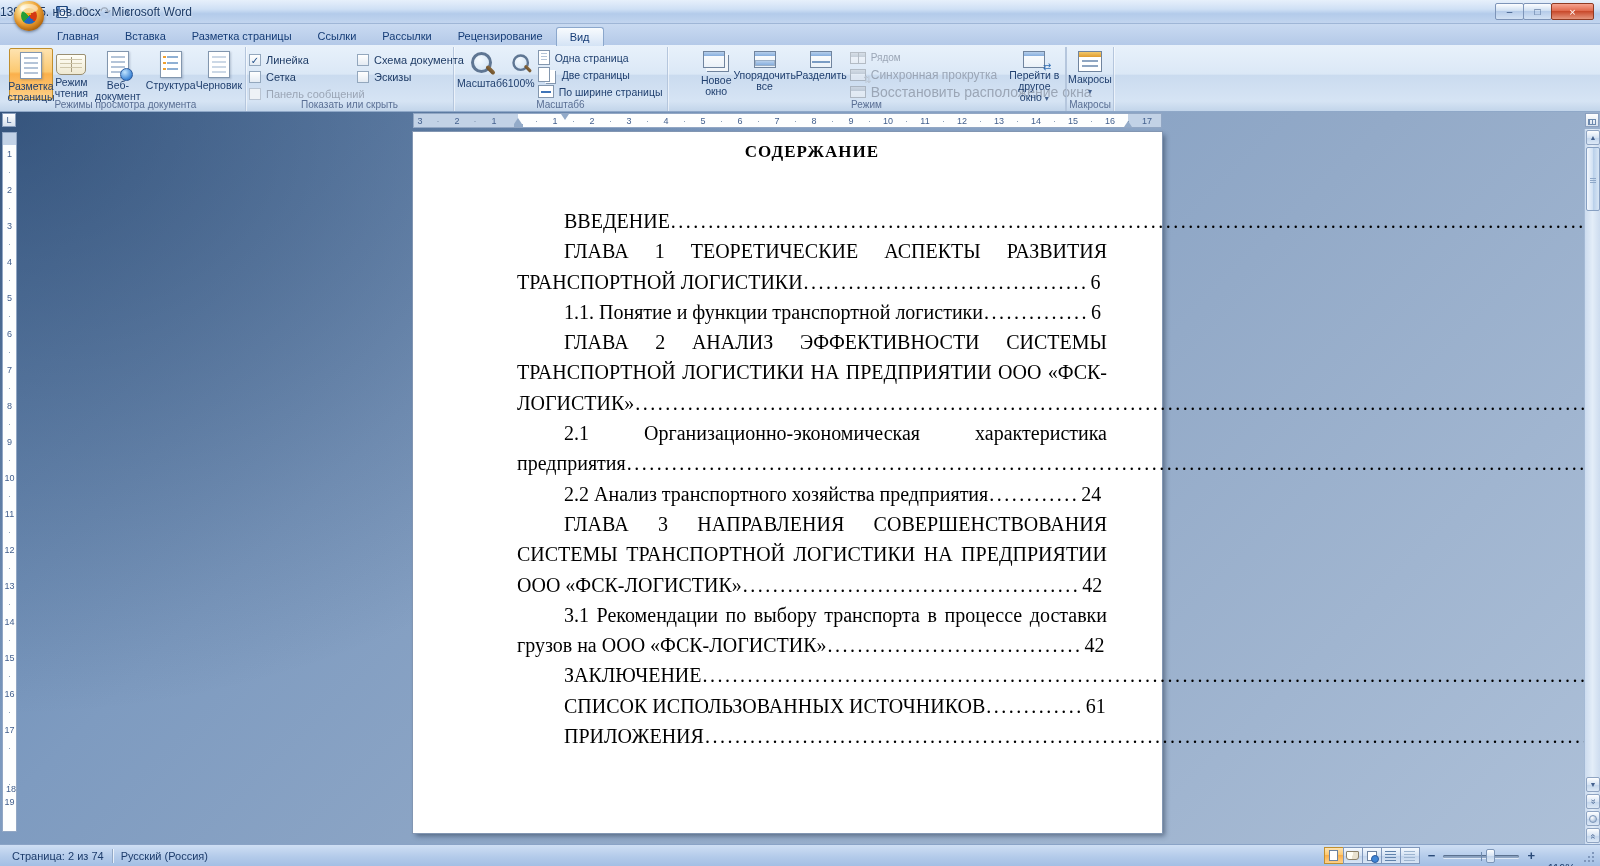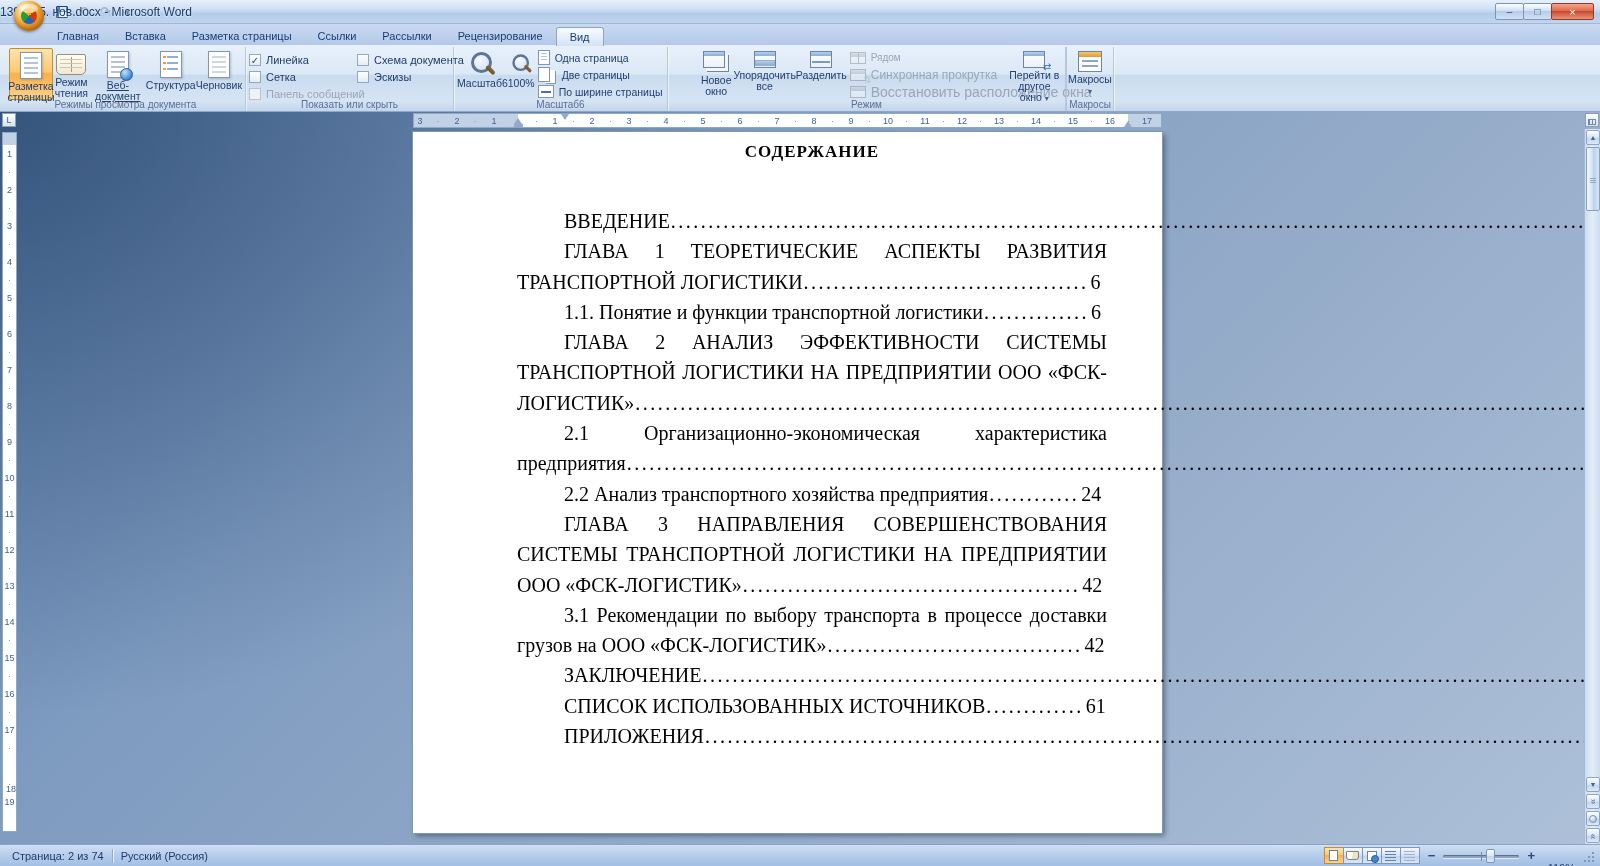--- a/index.html
+++ b/index.html
@@ -249,21 +249,21 @@
     <div class="rgroup" style="width:240px;">
       <div class="row">
         <div class="viewbtn selected" style="width:44px;">
           <span class="ico ic-page"></span>
           <span>Разметка страницы</span>
         </div>
         <div class="viewbtn" style="width:42px;">
           <span class="ico ic-book"></span>
           <span>Режим чтения</span>
         </div>
-        <div class="viewbtn" style="width:64px;text-decoration:underline;">
+        <div class="viewbtn" style="width:64px;">
           <span class="ico ic-page ic-web"></span>
           <span>Веб-документ</span>
         </div>
         <div class="viewbtn" style="width:50px;">
           <span class="ico ic-page ic-outline"></span>
           <span>Структура</span>
         </div>
         <div class="viewbtn" style="width:48px;">
           <span class="ico ic-page ic-draft"></span>
           <span>Черновик</span>

